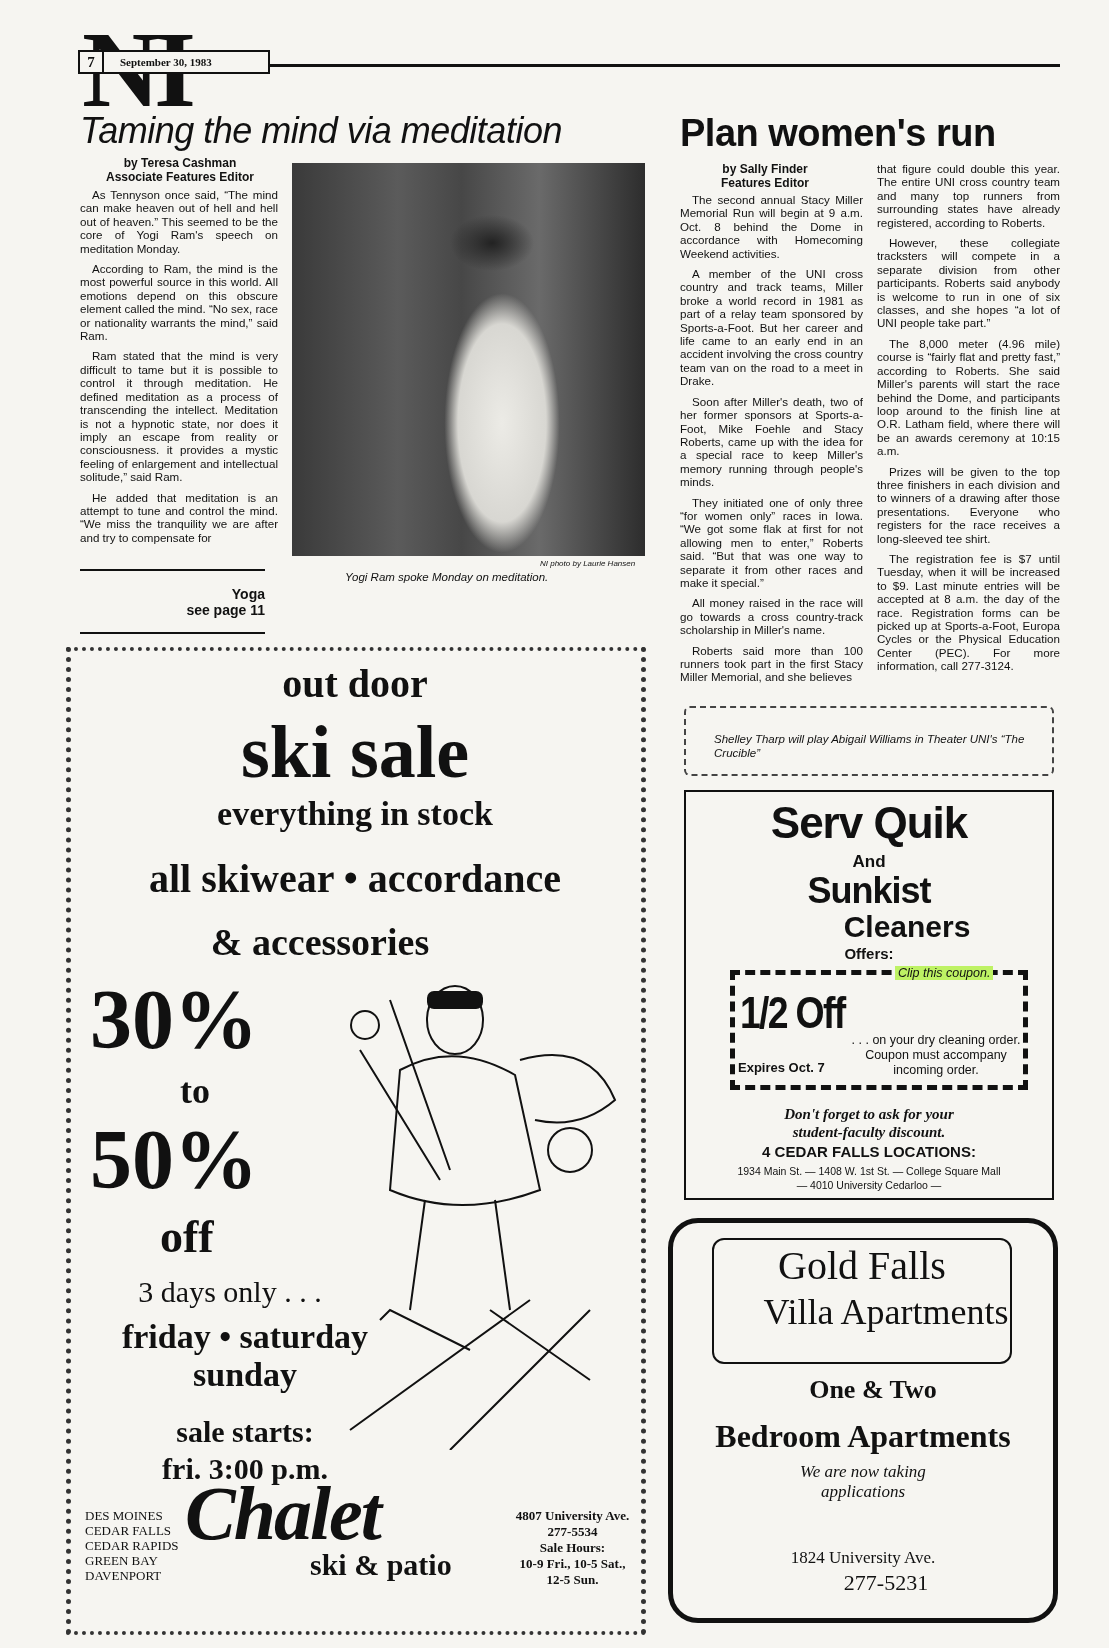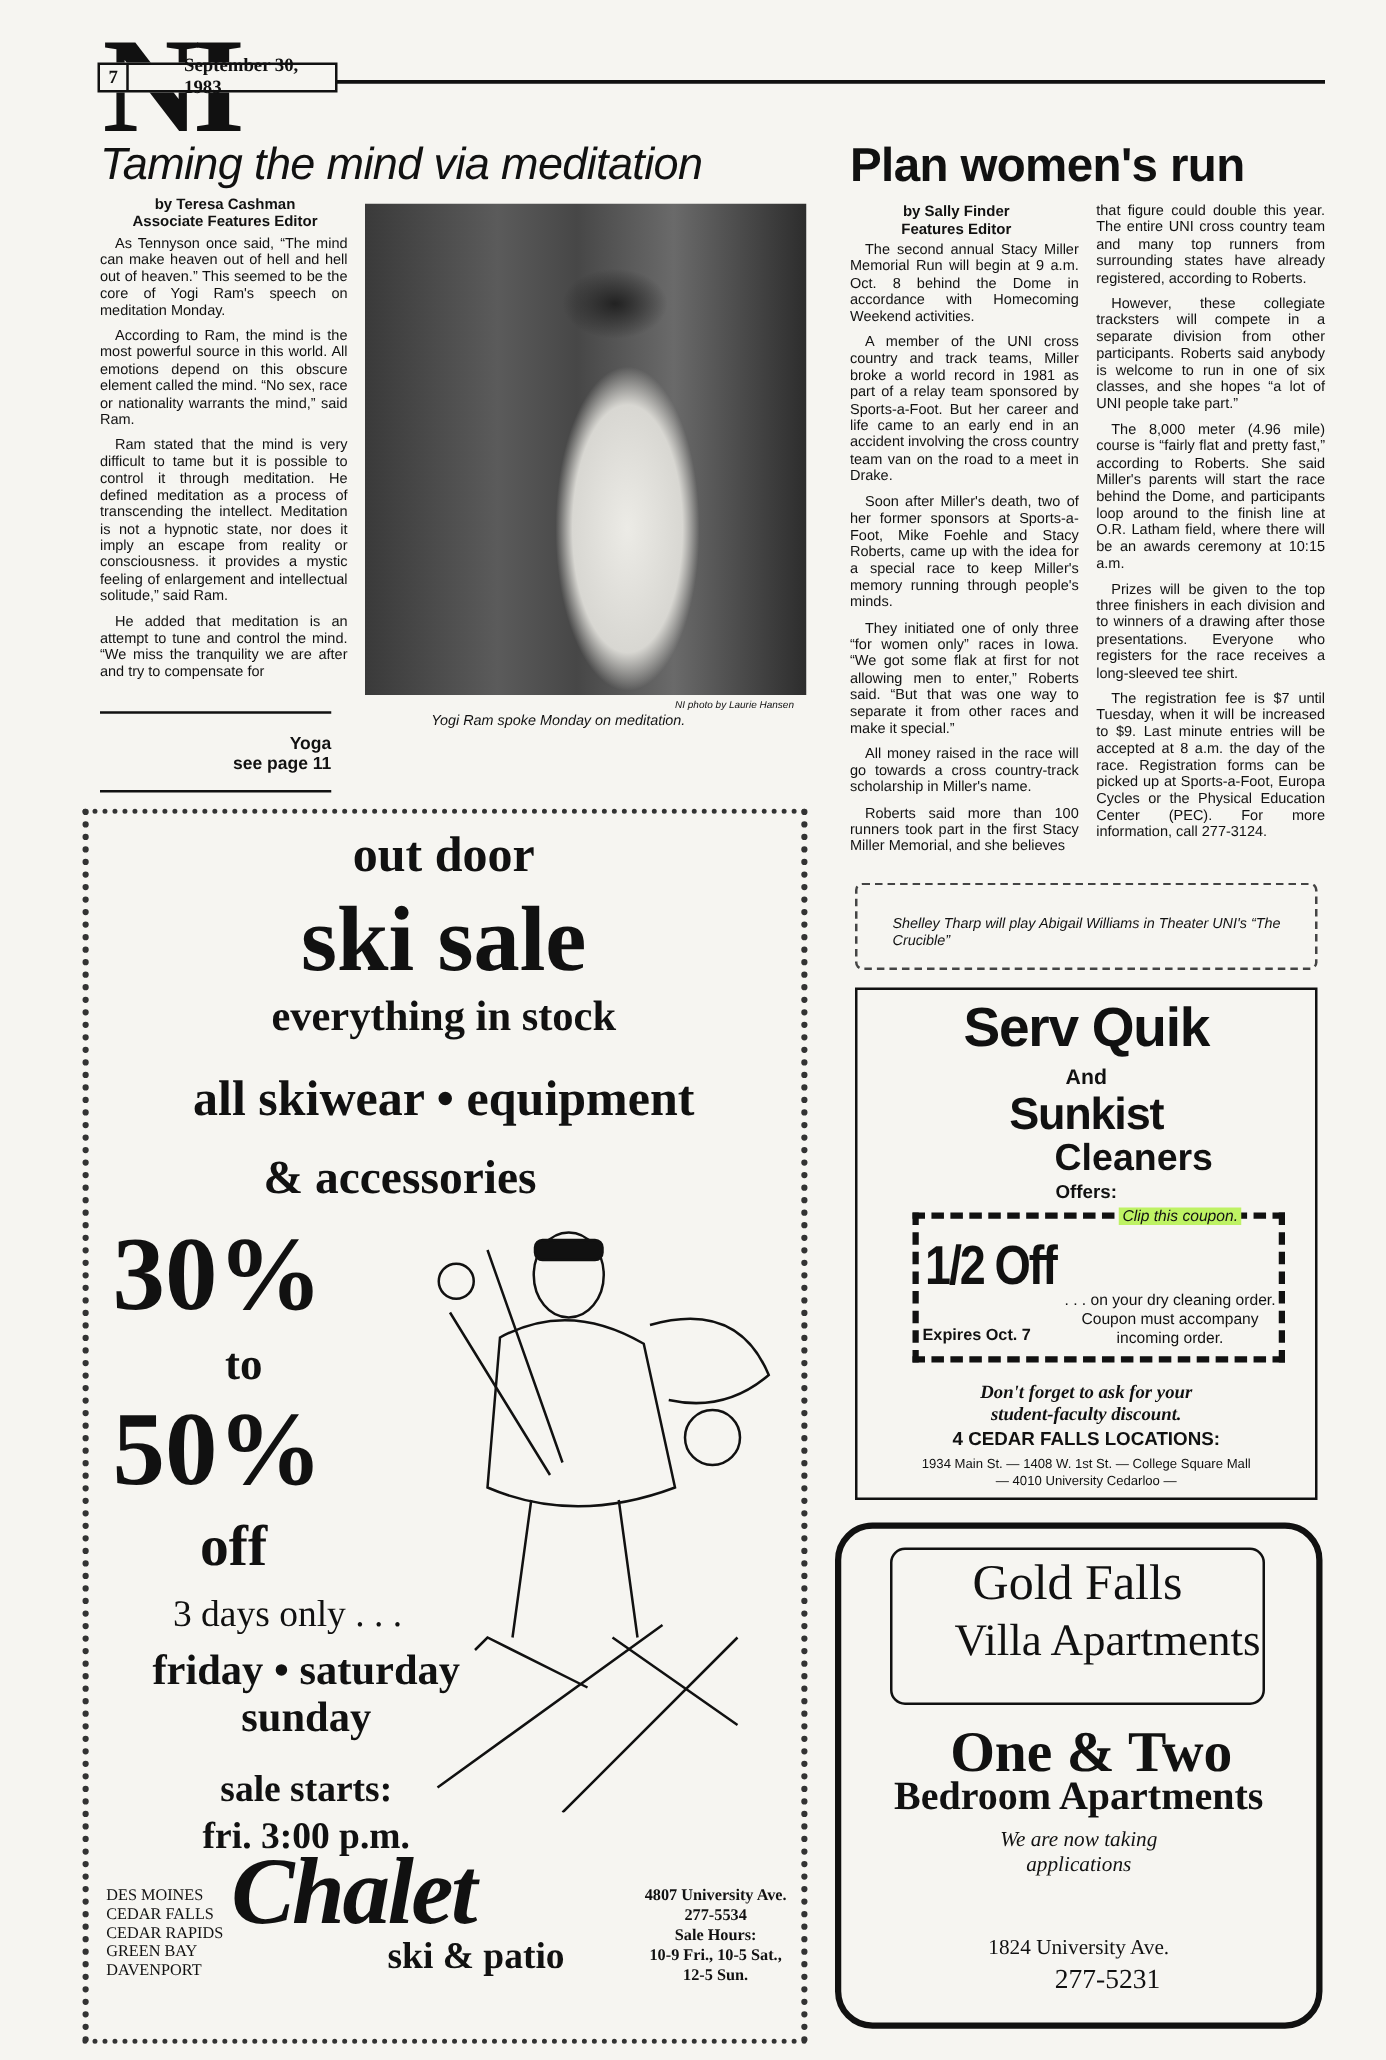--- a/index.html
+++ b/index.html
@@ -7,21 +7,21 @@
     width: 1109px; height: 1648px; position: relative; overflow: hidden;
     background: #f6f5f1; color: #111;
     font-family: "Liberation Sans", sans-serif;
   }
   .abs { position: absolute; }
 
   
   .mast-n { left: 82px; top: 20px; font-family: "Liberation Serif", serif; font-weight: bold; font-size: 108px; line-height: 100px; letter-spacing: -6px; color: #111; }
   .mast-box { left: 78px; top: 50px; width: 188px; height: 20px; border: 2px solid #111; background: #f6f5f1; display: flex; align-items: center; }
   .mast-page { width: 22px; height: 20px; font-family: "Liberation Serif", serif; font-weight: bold; font-size: 15px; line-height: 20px; text-align: center; border-right: 2px solid #111; }
-  .mast-date { font-family: "Liberation Serif", serif; font-weight: bold; font-size: 15px; padding-left: 44px; }
+  .mast-date { font-family: "Liberation Serif", serif; font-weight: bold; font-size: 11px; padding-left: 16px; }
   .mast-rule { left: 268px; top: 64px; width: 792px; height: 3px; background: #111; }
 
   
   .hl-left { left: 80px; top: 110px; font-size: 36px; font-style: italic; letter-spacing: -0.5px; white-space: nowrap; }
   .hl-right { left: 680px; top: 112px; font-size: 38px; font-weight: bold; letter-spacing: -0.5px; white-space: nowrap; }
 
   .byline { font-size: 12px; font-weight: bold; text-align: center; line-height: 14px; }
   .col { font-size: 11.6px; line-height: 13.4px; text-align: justify; }
   .col p { margin: 0 0 7px 0; text-indent: 12px; }
 
@@ -104,21 +104,21 @@
   <p>Prizes will be given to the top three finishers in each division and to winners of a drawing after those presentations. Everyone who registers for the race receives a long-sleeved tee shirt.</p>
   <p>The registration fee is $7 until Tuesday, when it will be increased to $9. Last minute entries will be accepted at 8 a.m. the day of the race. Registration forms can be picked up at Sports-a-Foot, Europa Cycles or the Physical Education Center (PEC). For more information, call 277-3124.</p>
 </div>
 
 <div class="abs notice">Shelley Tharp will play Abigail Williams in Theater UNI's “The Crucible”</div>
 
 <div class="abs ski-ad"></div>
 <div class="abs serif-b ctr" style="left:70px;top:660px;width:570px;font-size:40px;">out door</div>
 <div class="abs serif-b ctr" style="left:70px;top:712px;width:570px;font-size:74px;line-height:80px;">ski sale</div>
 <div class="abs serif-b ctr" style="left:70px;top:795px;width:570px;font-size:34px;">everything in stock</div>
-<div class="abs serif-b ctr" style="left:70px;top:855px;width:570px;font-size:40px;">all skiwear • equipment</div>
+<div class="abs serif-b ctr" style="left:70px;top:855px;width:570px;font-size:40px;">all skiwear • accordance</div>
 <div class="abs serif-b ctr" style="left:70px;top:903px;width:500px;font-size:38px;margin-top:17px;">&amp; accessories</div>
 <div class="abs serif-b" style="left:90px;top:975px;font-size:84px;line-height:90px;">30%</div>
 <div class="abs serif-b" style="left:180px;top:1070px;font-size:36px;">to</div>
 <div class="abs serif-b" style="left:90px;top:1115px;font-size:84px;line-height:90px;">50%</div>
 <div class="abs serif-b" style="left:160px;top:1210px;font-size:46px;">off</div>
 <div class="abs ctr" style="left:80px;top:1275px;width:300px;font-family:'Liberation Serif',serif;font-size:30px;">3 days only . . .</div>
 <div class="abs serif-b ctr" style="left:80px;top:1318px;width:330px;font-size:34px;">friday • saturday</div>
 <div class="abs serif-b ctr" style="left:80px;top:1356px;width:330px;font-size:34px;">sunday</div>
 <div class="abs serif-b ctr" style="left:80px;top:1415px;width:330px;font-size:30px;">sale starts:</div>
 <div class="abs serif-b ctr" style="left:80px;top:1452px;width:330px;font-size:30px;">fri. 3:00 p.m.</div>
@@ -173,20 +173,20 @@
 <div class="abs ctr" style="left:684px;top:1143px;width:370px;font-size:15px;font-weight:bold;">4 CEDAR FALLS LOCATIONS:</div>
 <div class="abs ctr" style="left:684px;top:1164px;width:370px;font-size:10.5px;line-height:14px;">
   <div>1934 Main St. — 1408 W. 1st St. — College Square Mall</div>
   <div>— 4010 University Cedarloo —</div>
 </div>
 
 <div class="abs apt"></div>
 <div class="abs apt-inner"></div>
 <div class="abs ctr" style="left:712px;top:1244px;width:300px;font-family:'Liberation Serif',serif;font-size:40px;line-height:44px;">Gold Falls</div>
 <div class="abs ctr" style="left:712px;top:1290px;width:348px;font-family:'Liberation Serif',serif;font-size:36px;line-height:44px;">Villa Apartments</div>
-<div class="abs ctr serif-b" style="left:668px;top:1375px;width:410px;font-size:46px;">One &amp; Two</div>
+<div class="abs ctr serif-b" style="left:668px;top:1375px;width:410px;font-size:26px;">One &amp; Two</div>
 <div class="abs ctr serif-b" style="left:668px;top:1418px;width:390px;font-size:32px;">Bedroom Apartments</div>
 <div class="abs ctr" style="left:668px;top:1462px;width:390px;font-family:'Liberation Serif',serif;font-style:italic;font-size:17px;line-height:20px;">
   <div>We are now taking</div>
   <div>applications</div>
 </div>
 <div class="abs ctr" style="left:668px;top:1548px;width:390px;font-family:'Liberation Serif',serif;font-size:17px;">1824 University Ave.</div>
 <div class="abs ctr" style="left:668px;top:1570px;width:436px;font-family:'Liberation Serif',serif;font-size:22px;">277-5231</div>
 
 </body></html>

